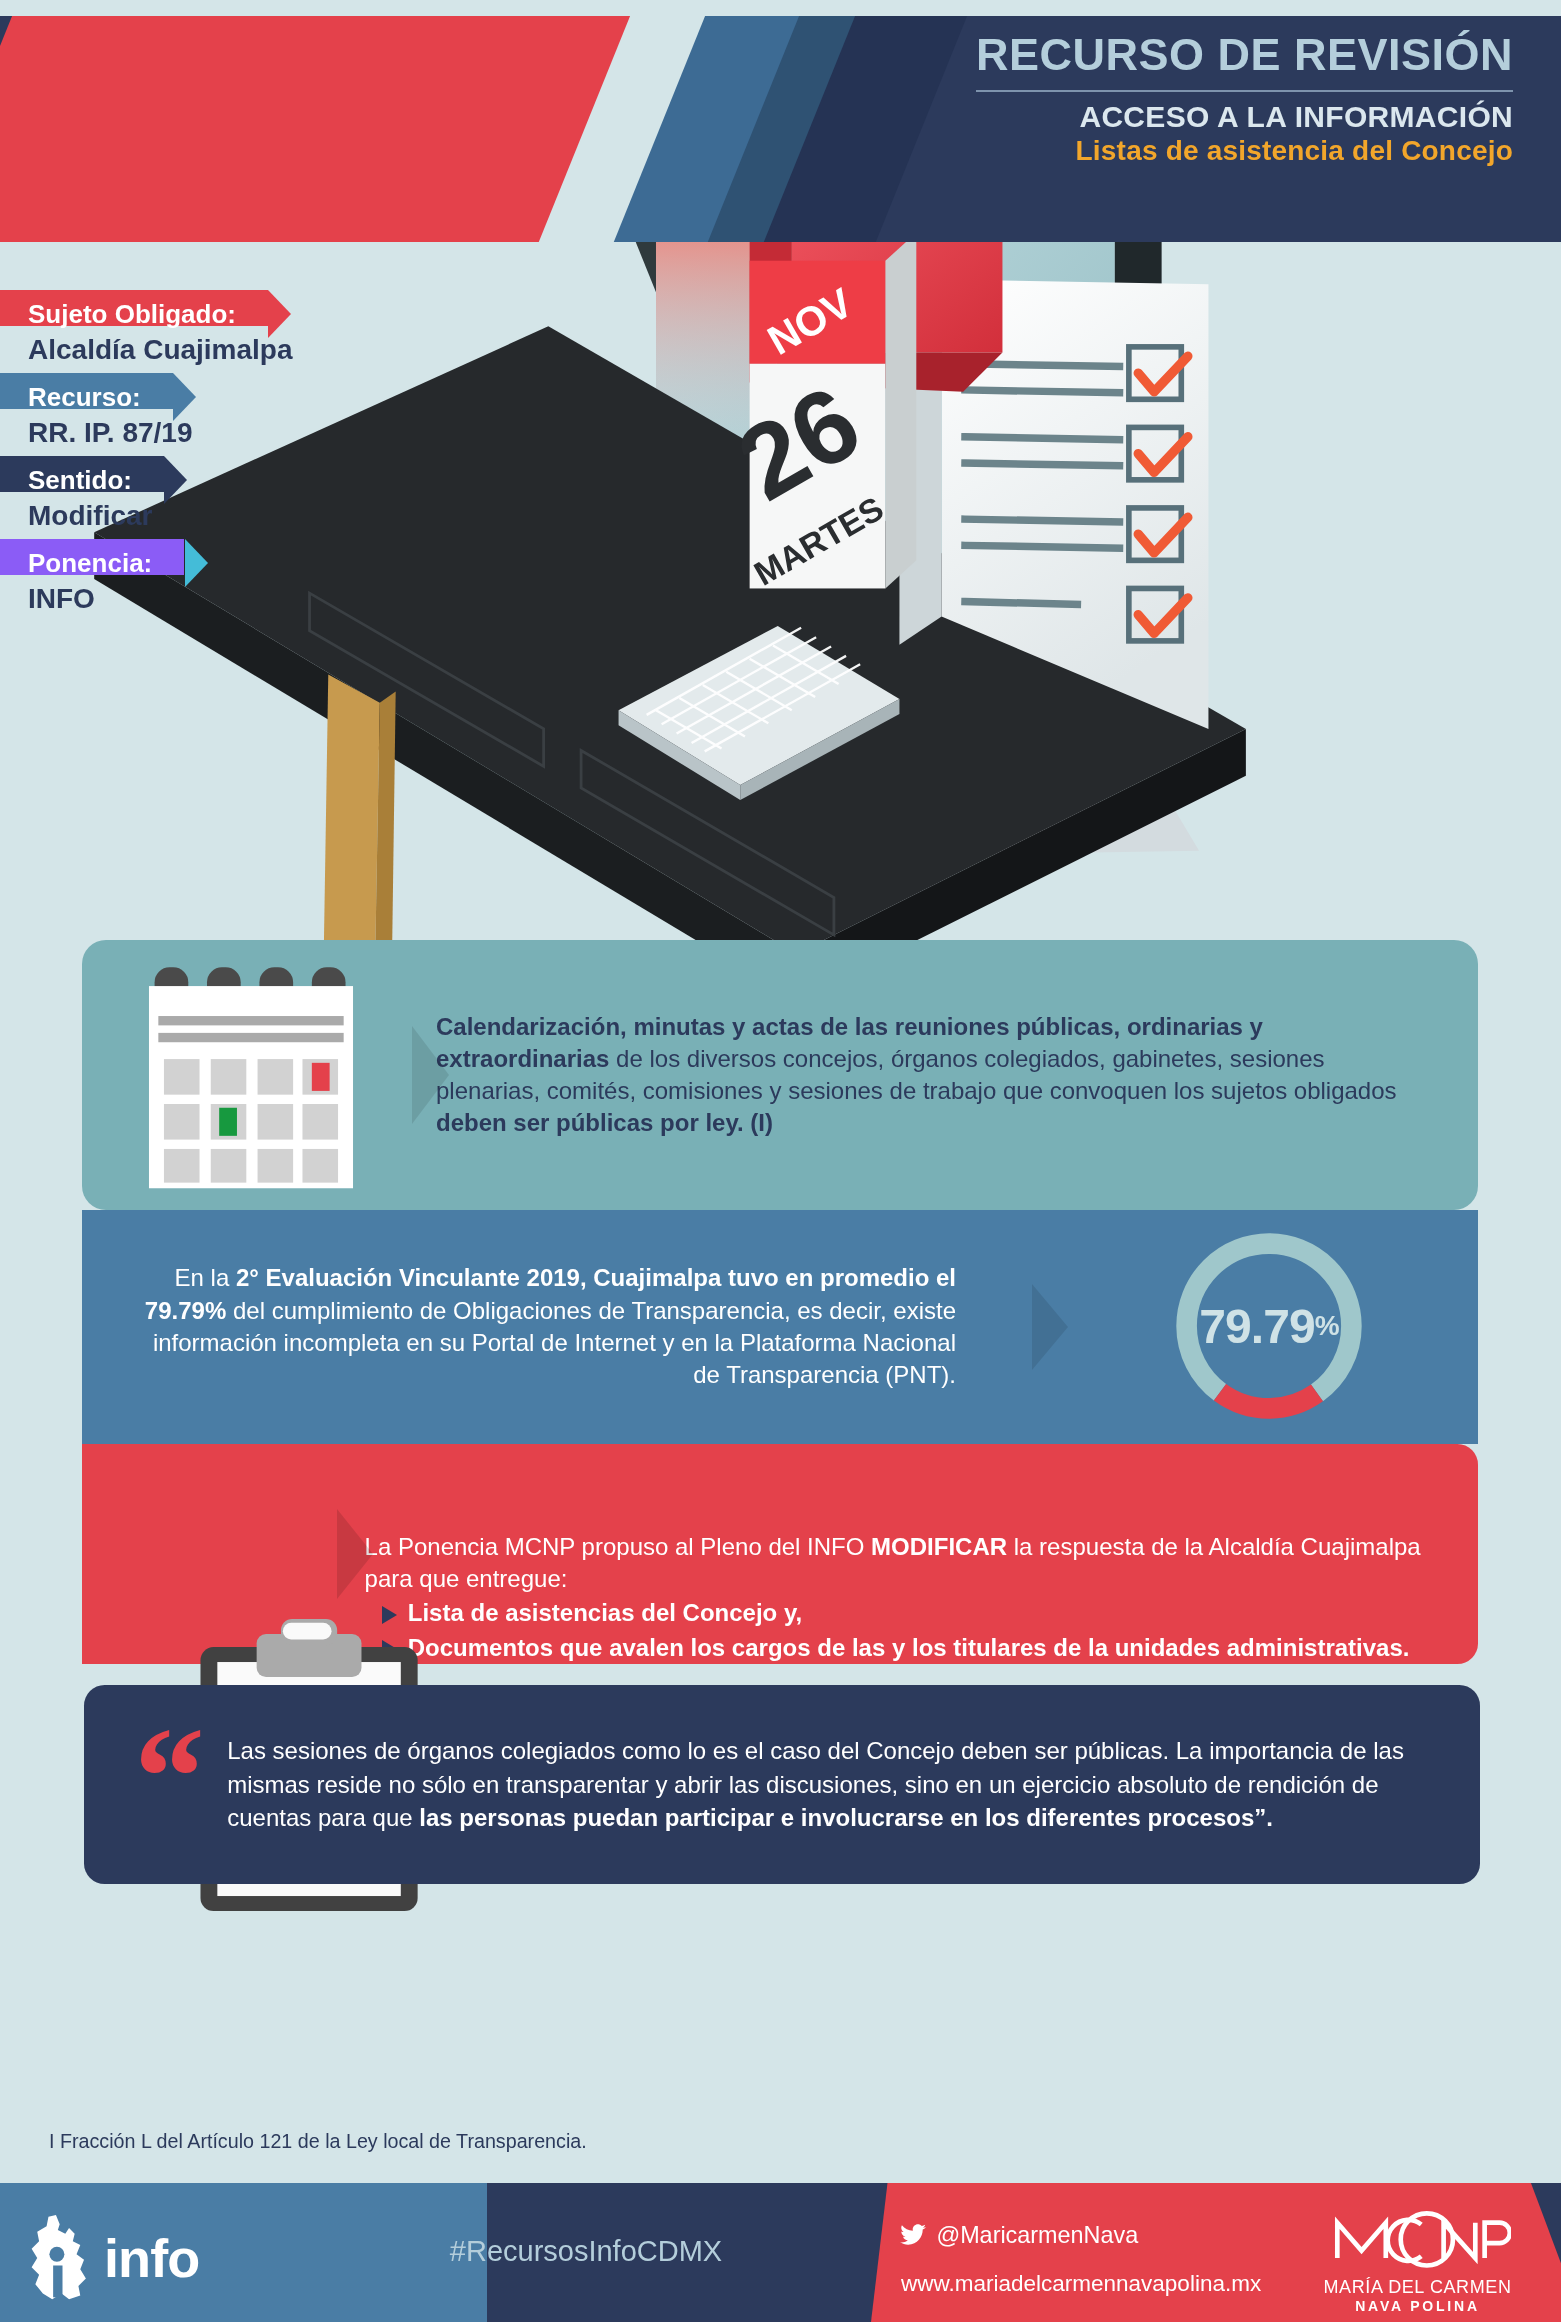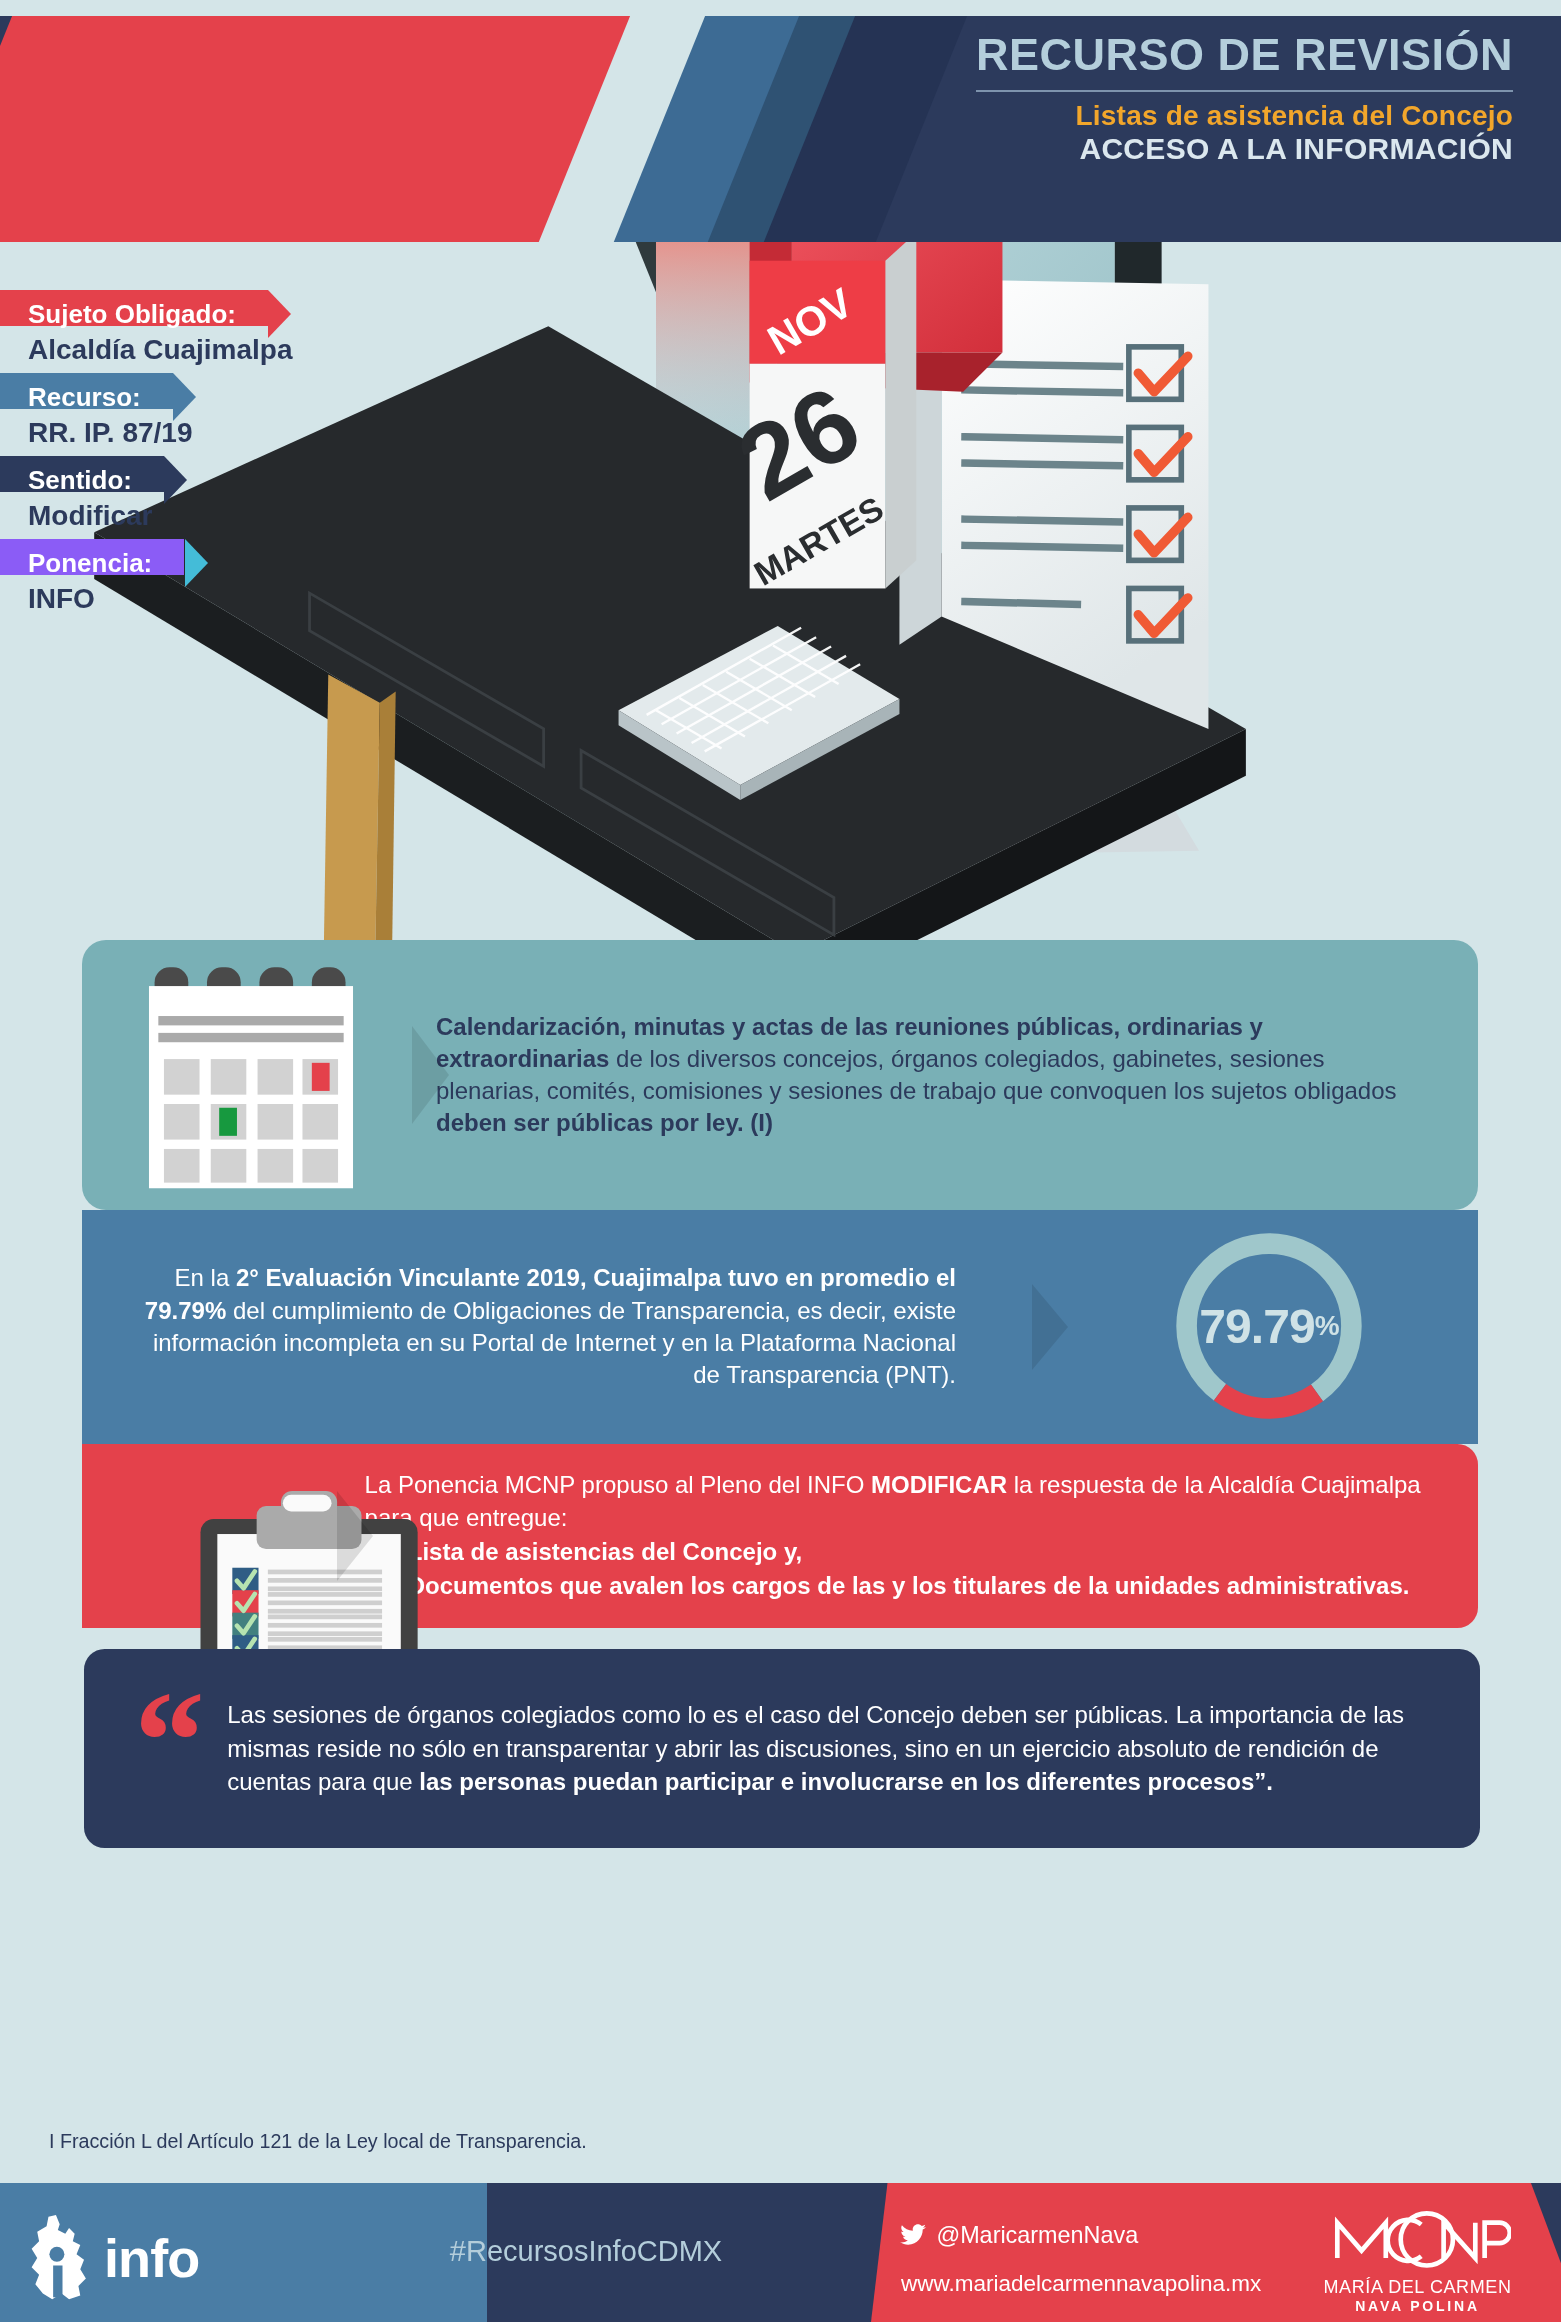--- a/index.html
+++ b/index.html
@@ -133,23 +133,23 @@
     position:absolute; right:0; top:0; width:84px; height:234px;
     background:#d4e5e8;
   }
   .blk2-left-strip {
     position:absolute; left:0; top:0; width:82px; height:234px;
     background:#d4e5e8;
   }
 
   
   .blk3 {
-    position:relative; margin:0 84px 0 82px; height:184px;
+    position:relative; margin:0 84px 0 82px; height:220px;
     background:#e4414b; border-radius:0 20.6px 20.6px 0;
-    display:flex; align-items:center;
+    display:flex; align-items:flex-end;
   }
   .blk3-icon { width:262px; position:relative; }
   .blk3-arrow {
     position:absolute; left:255px; top:50%; transform:translateY(-50%);
     width:0; height:0;
     border-top:45px solid transparent; border-bottom:45px solid transparent;
     border-left:36px solid rgba(0,0,0,0.12);
   }
   .blk3-body {
     flex:1; padding:0 47px 0 20.6px; color:#ffffff;
@@ -218,22 +218,22 @@
 <div id="header">
   <div class="hdr-stripe hs-red"></div>
   <div class="hdr-stripe hs-light"></div>
   <div class="hdr-stripe hs-mid"></div>
   <div class="hdr-stripe hs-dark1"></div>
   <div class="hdr-stripe hs-dark2"></div>
 
   <div id="header-text">
     <div id="hdr-title">RECURSO DE REVISIÓN</div>
     <div id="hdr-rule"></div>
+    <div id="hdr-sub">ACCESO A LA INFORMACIÓN</div>
     <div id="hdr-sub2">Listas de asistencia del Concejo</div>
-    <div id="hdr-sub">ACCESO A LA INFORMACIÓN</div>
   </div>
 </div>
 
 <div id="hero">
   <svg width="1562" height="721" viewBox="0 0 1667 770">
     <defs>
       <linearGradient id="gScreen" x1="0" y1="0" x2="1" y2="1">
         <stop offset="0%" stop-color="#c3dee3"></stop>
           <stop offset="100%" stop-color="#8fb9bf"></stop>
       </linearGradient>

